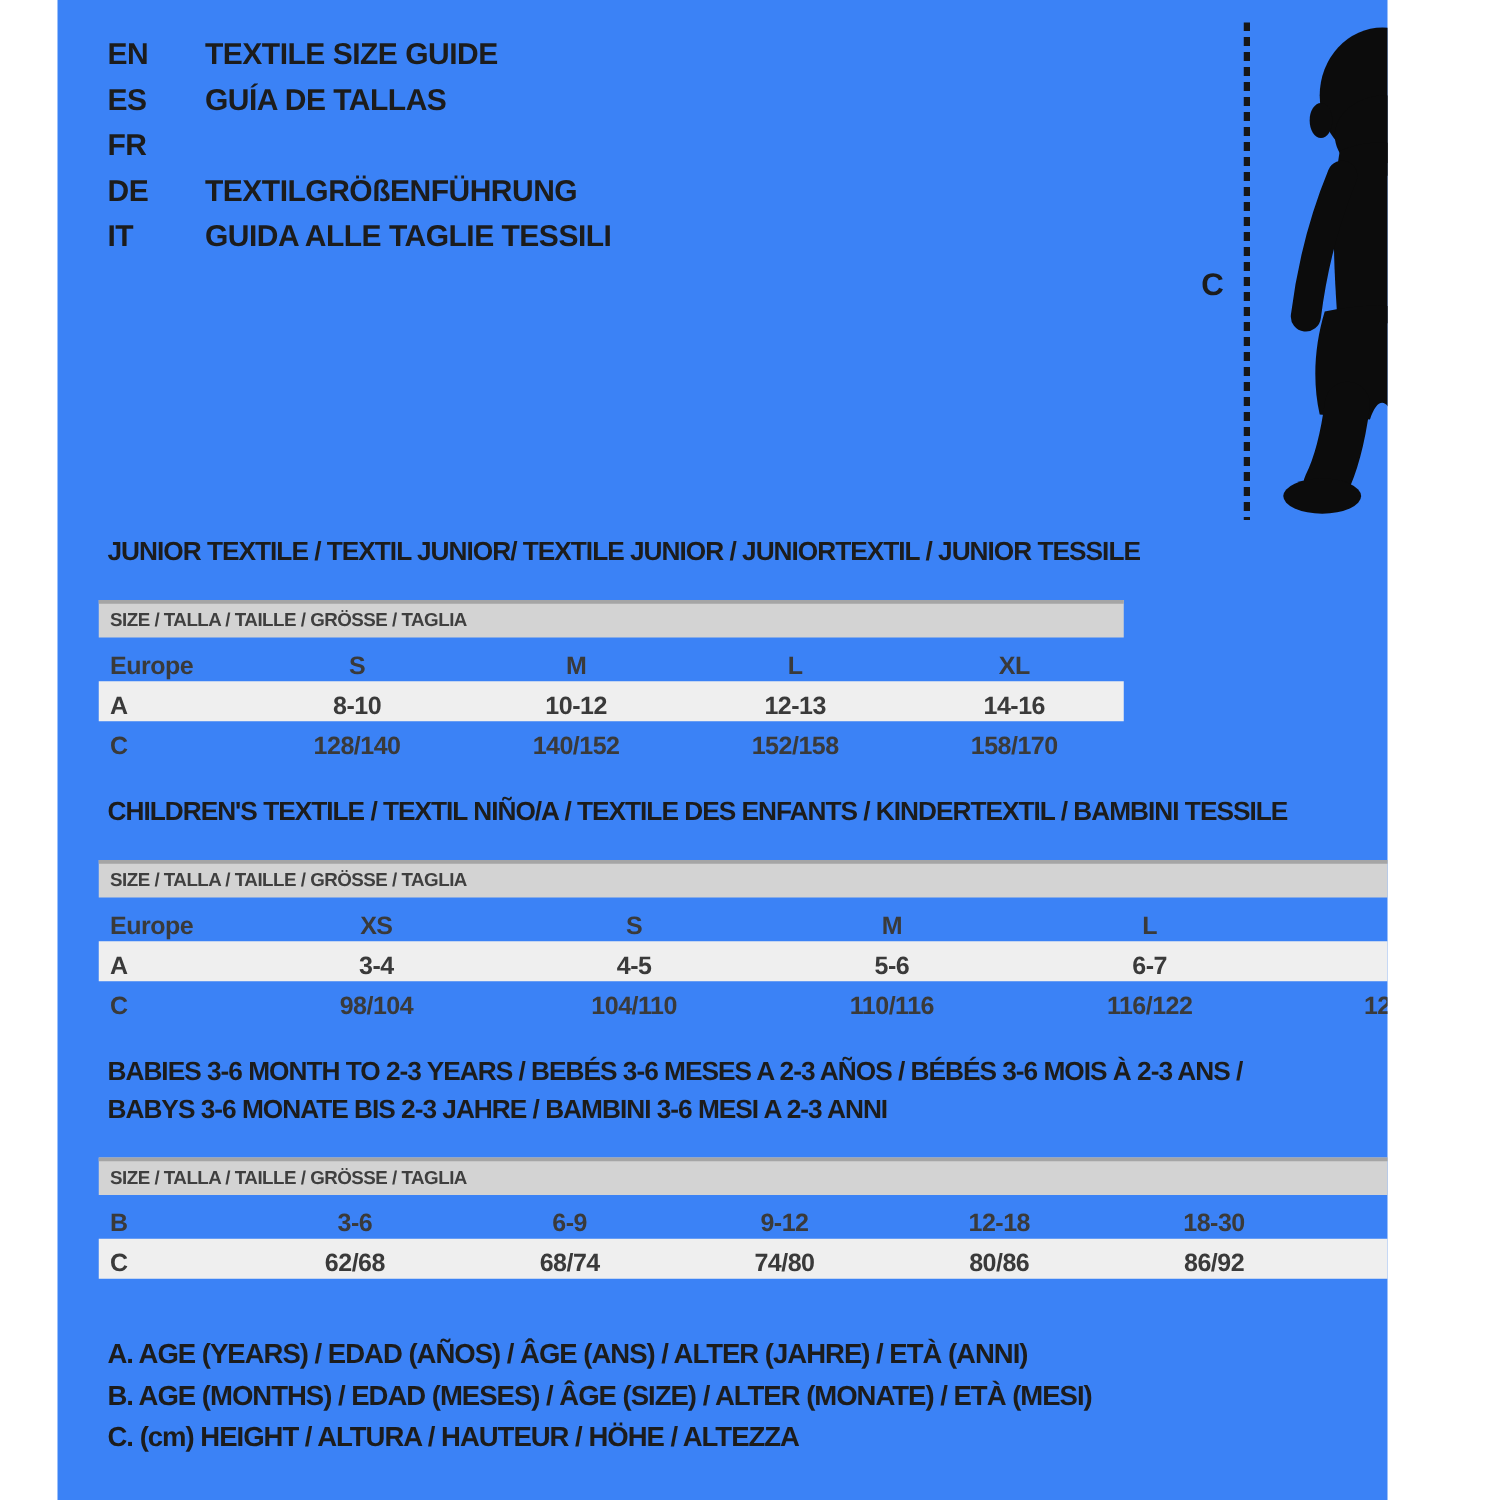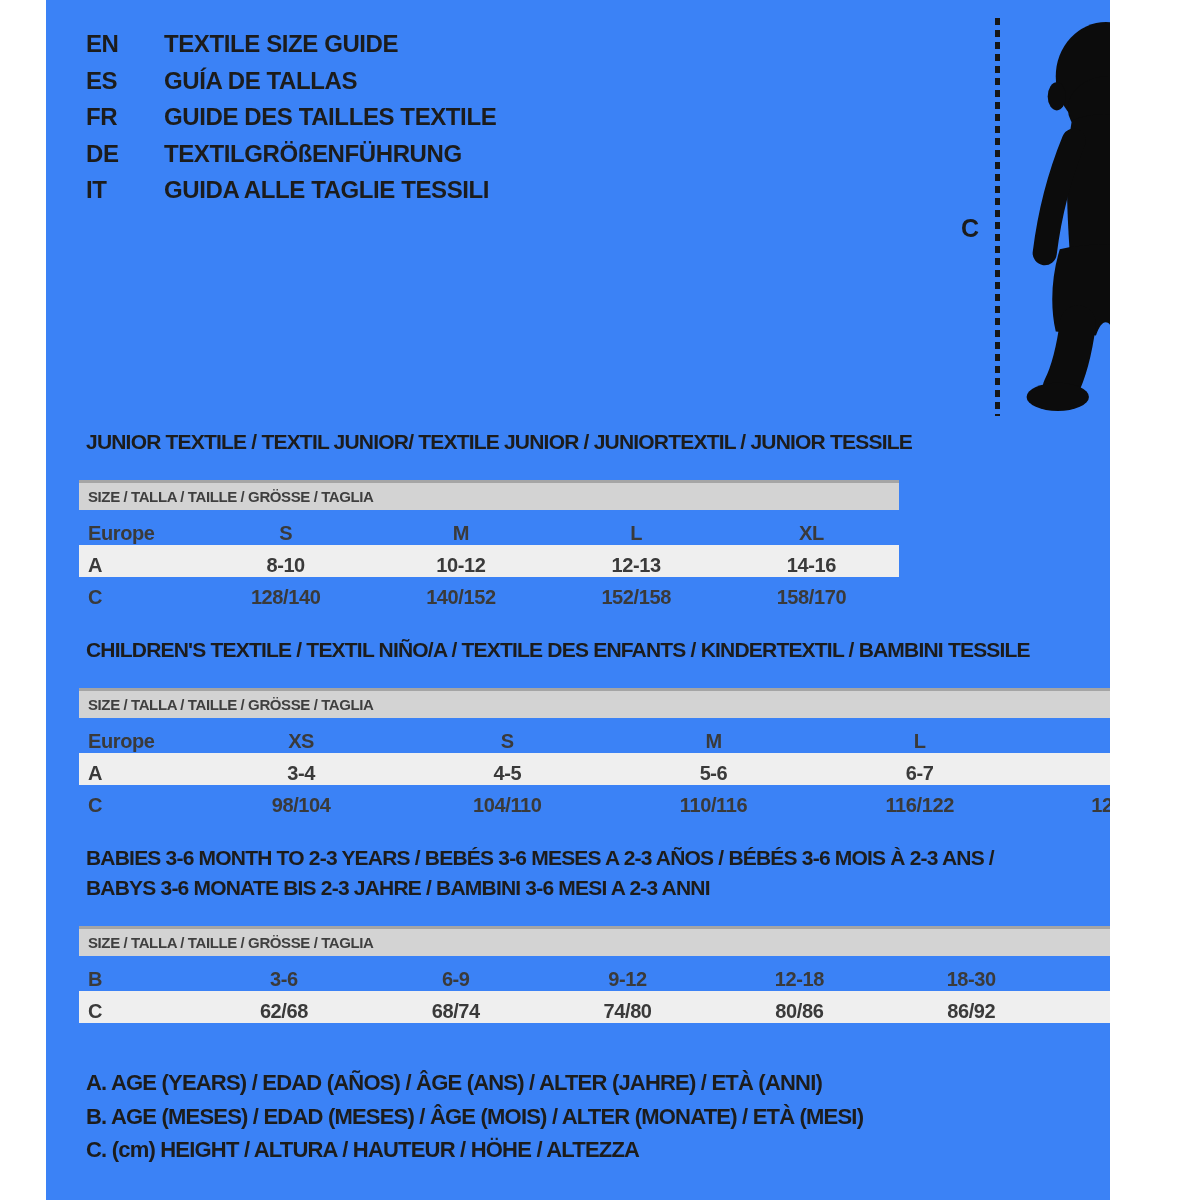--- a/index.html
+++ b/index.html
@@ -55,21 +55,20 @@
       <div class="lang-row">
         <span class="lang-code">EN</span>
         <span class="lang-label">TEXTILE SIZE GUIDE</span>
       </div>
       <div class="lang-row">
         <span class="lang-code">ES</span>
         <span class="lang-label">GUÍA DE TALLAS</span>
       </div>
       <div class="lang-row">
         <span class="lang-code">FR</span>
-        <span class="lang-label">GUIDE DES TAILLES TEXTILE</span>
       </div>
       <div class="lang-row">
         <span class="lang-code">DE</span>
         <span class="lang-label">TEXTILGRÖßENFÜHRUNG</span>
       </div>
       <div class="lang-row">
         <span class="lang-code">IT</span>
         <span class="lang-label">GUIDA ALLE TAGLIE TESSILI</span>
       </div>
     </div>
@@ -182,17 +181,17 @@
             <div class="t-cell">80/86</div>
             <div class="t-cell">86/92</div>
             <div class="t-cell">92/98</div>
           </div>
         </div>
       </section>
     </div>
 
   <div class="legend">
       <div class="legend-line">A. AGE (YEARS) / EDAD (AÑOS) / ÂGE (ANS) / ALTER (JAHRE) / ETÀ (ANNI)</div>
-      <div class="legend-line">B. AGE (MESES) / EDAD (MESES) / ÂGE (MOIS) / ALTER (MONATE) / ETÀ (MESI)</div>
+      <div class="legend-line">B. AGE (MONTHS) / EDAD (MESES) / ÂGE (SIZE) / ALTER (MONATE) / ETÀ (MESI)</div>
       <div class="legend-line">C. (cm) HEIGHT / ALTURA / HAUTEUR / HÖHE / ALTEZZA</div>
     </div>
 
 </div>
 
 </body></html>

